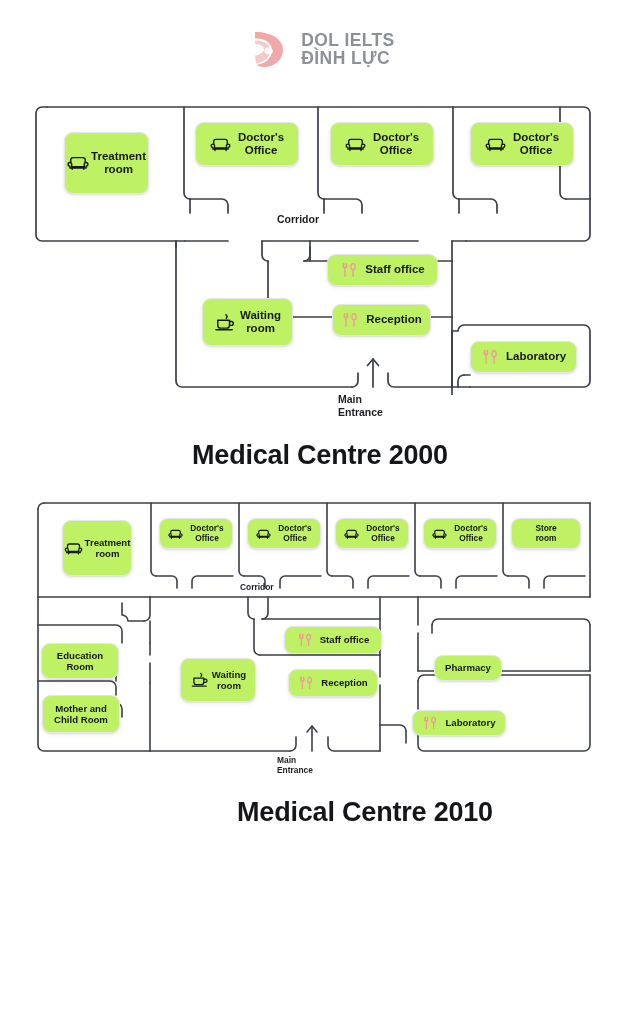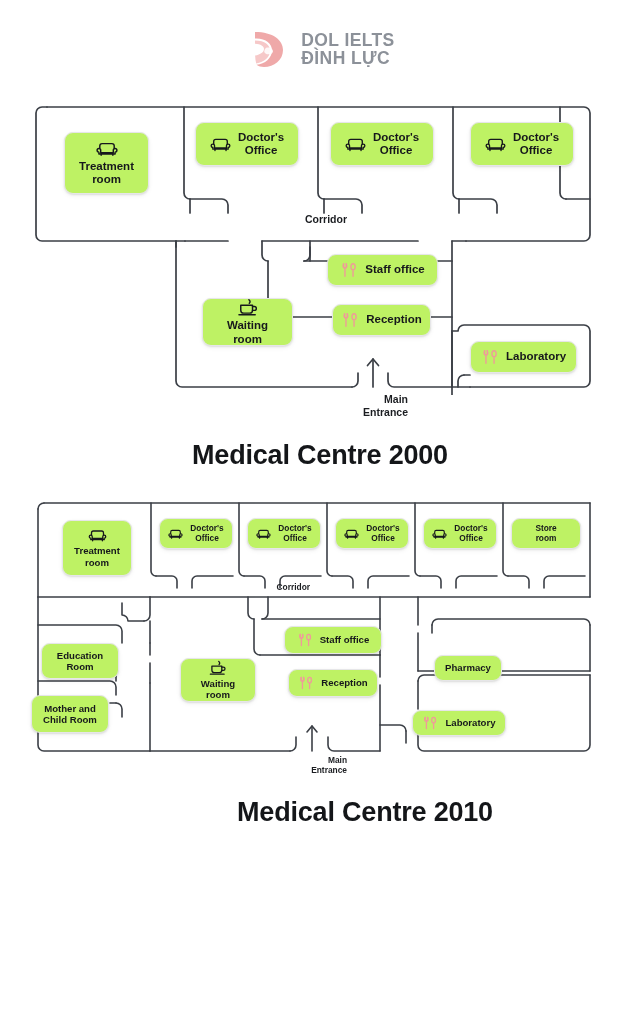--- a/index.html
+++ b/index.html
@@ -31,32 +31,32 @@
   }
 
   
   .chip{
     position:absolute;box-sizing:border-box;
     background:#bef264;border:1px solid #e6e6e8;border-radius:9px;
     box-shadow:0 1px 2px rgba(0,0,0,.10), 0 2px 5px rgba(0,0,0,.05);
     display:flex;align-items:center;justify-content:center;gap:7px;
     padding:6px 10px;
   }
-  .chip.col{flex-direction:column;gap:2px;}
+  .chip.col{flex-direction:row;gap:2px;}
   .chip-txt{
     font-size:11.5px;font-weight:bold;color:#16181c;text-align:center;
     line-height:1.15;white-space:pre-line;
   }
   .chip.small .chip-txt{font-size:8.3px;}
   .chip.mid .chip-txt{font-size:9.6px;}
   .ico{flex:0 0 auto;display:block;}
 
   .floorlabel{
     position:absolute;font-size:10.5px;font-weight:bold;color:#1b1d21;
-    text-align:right;line-height:1.2;white-space:pre-line;
+    text-align:left;line-height:1.2;white-space:pre-line;
   }
   .floorlabel.tiny{font-size:8.4px;}
 </style>
 </head>
 <body>
 
 <div class="page">
 
   <div class="logo-wrap">
     <div class="logo-mark">
@@ -383,21 +383,21 @@
     <div class="chip col small" style="left:511px;top:23px;width:70px;height:31px;">
       <span class="chip-txt">Store
 room</span>
     </div>
 
     <div class="chip col mid" style="left:41px;top:148px;width:78px;height:36px;">
       <span class="chip-txt">Education
 Room</span>
     </div>
 
-    <div class="chip col mid" style="left:31px;top:200px;width:78px;height:38px;">
+    <div class="chip col mid" style="left:42px;top:200px;width:78px;height:38px;">
       <span class="chip-txt">Mother and
 Child Room</span>
     </div>
 
     <div class="chip mid" style="left:284px;top:131px;width:98px;height:28px;">
       <span class="ico">
         <svg width="16" height="16" viewBox="0 0 20 20" fill="none" stroke="#f09a9a" stroke-width="1.6" stroke-linecap="round" stroke-linejoin="round">
           <path d="M4 3 V7 M7 3 V7 M5.5 7 V17"></path>
           <path d="M4 3 A3 4 0 0 0 4 7.5 A3 3 0 0 0 7 7.5 A3 4 0 0 0 7 3"></path>
           <path d="M14.5 3 A2.3 3.4 0 0 0 14.5 10 A2.3 3.4 0 0 0 14.5 3 Z M14.5 10 V17"></path>

